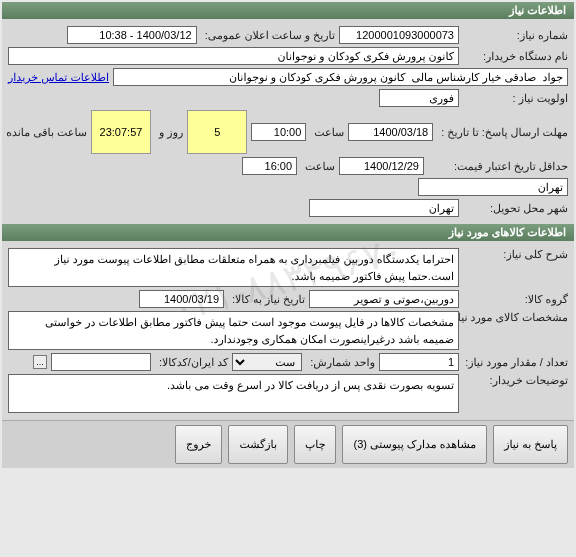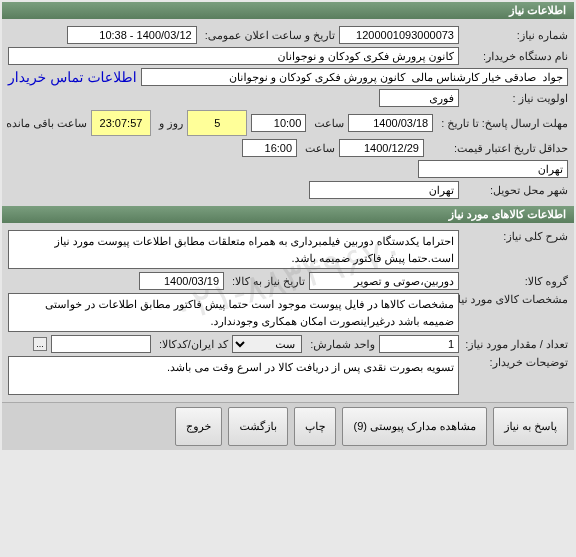--- a/index.html
+++ b/index.html
@@ -54,31 +54,32 @@
 }
 textarea {
   resize: none;
   line-height: 1.5;
 }
 input.med { width: 110px; }
 input.wide { flex: 1; }
 .yellow-box {
   background: #ffff99;
   border: 1px solid #999;
-  padding: 6px 6px;
+  padding: 15px 6px;
   font-size: 11px;
   direction: ltr;
   display: inline-block;
   min-width: 60px;
   text-align: center;
 }
 .link-btn {
   color: #0000cc;
+  text-decoration: underline;
   cursor: pointer;
-  font-size: 14px;
+  font-size: 11px;
 }
 .btn-bar {
   background: #d0d0d0;
   padding: 4px 6px;
   display: flex;
   gap: 6px;
   justify-content: flex-start;
   border-top: 1px solid #aaa;
 }
 .btn {
@@ -215,19 +216,19 @@
 
     <div class="row" style="align-items:flex-start">
       <span class="lbl w1">توضیحات خریدار:</span>
       <textarea rows="2" style="flex: 1 1 0%;" readonly="">تسویه بصورت نقدی پس از دریافت کالا در اسرع وقت می باشد.</textarea>
     </div>
 
   </div>
 
   <div class="btn-bar">
     <button class="btn">پاسخ به نیاز</button>
-    <button class="btn">مشاهده مدارک پیوستی (9)</button>
+    <button class="btn">مشاهده مدارک پیوستی (3)</button>
     <button class="btn">چاپ</button>
     <button class="btn">بازگشت</button>
     <button class="btn">خروج</button>
   </div>
 
 </div>
 
 </body></html>

